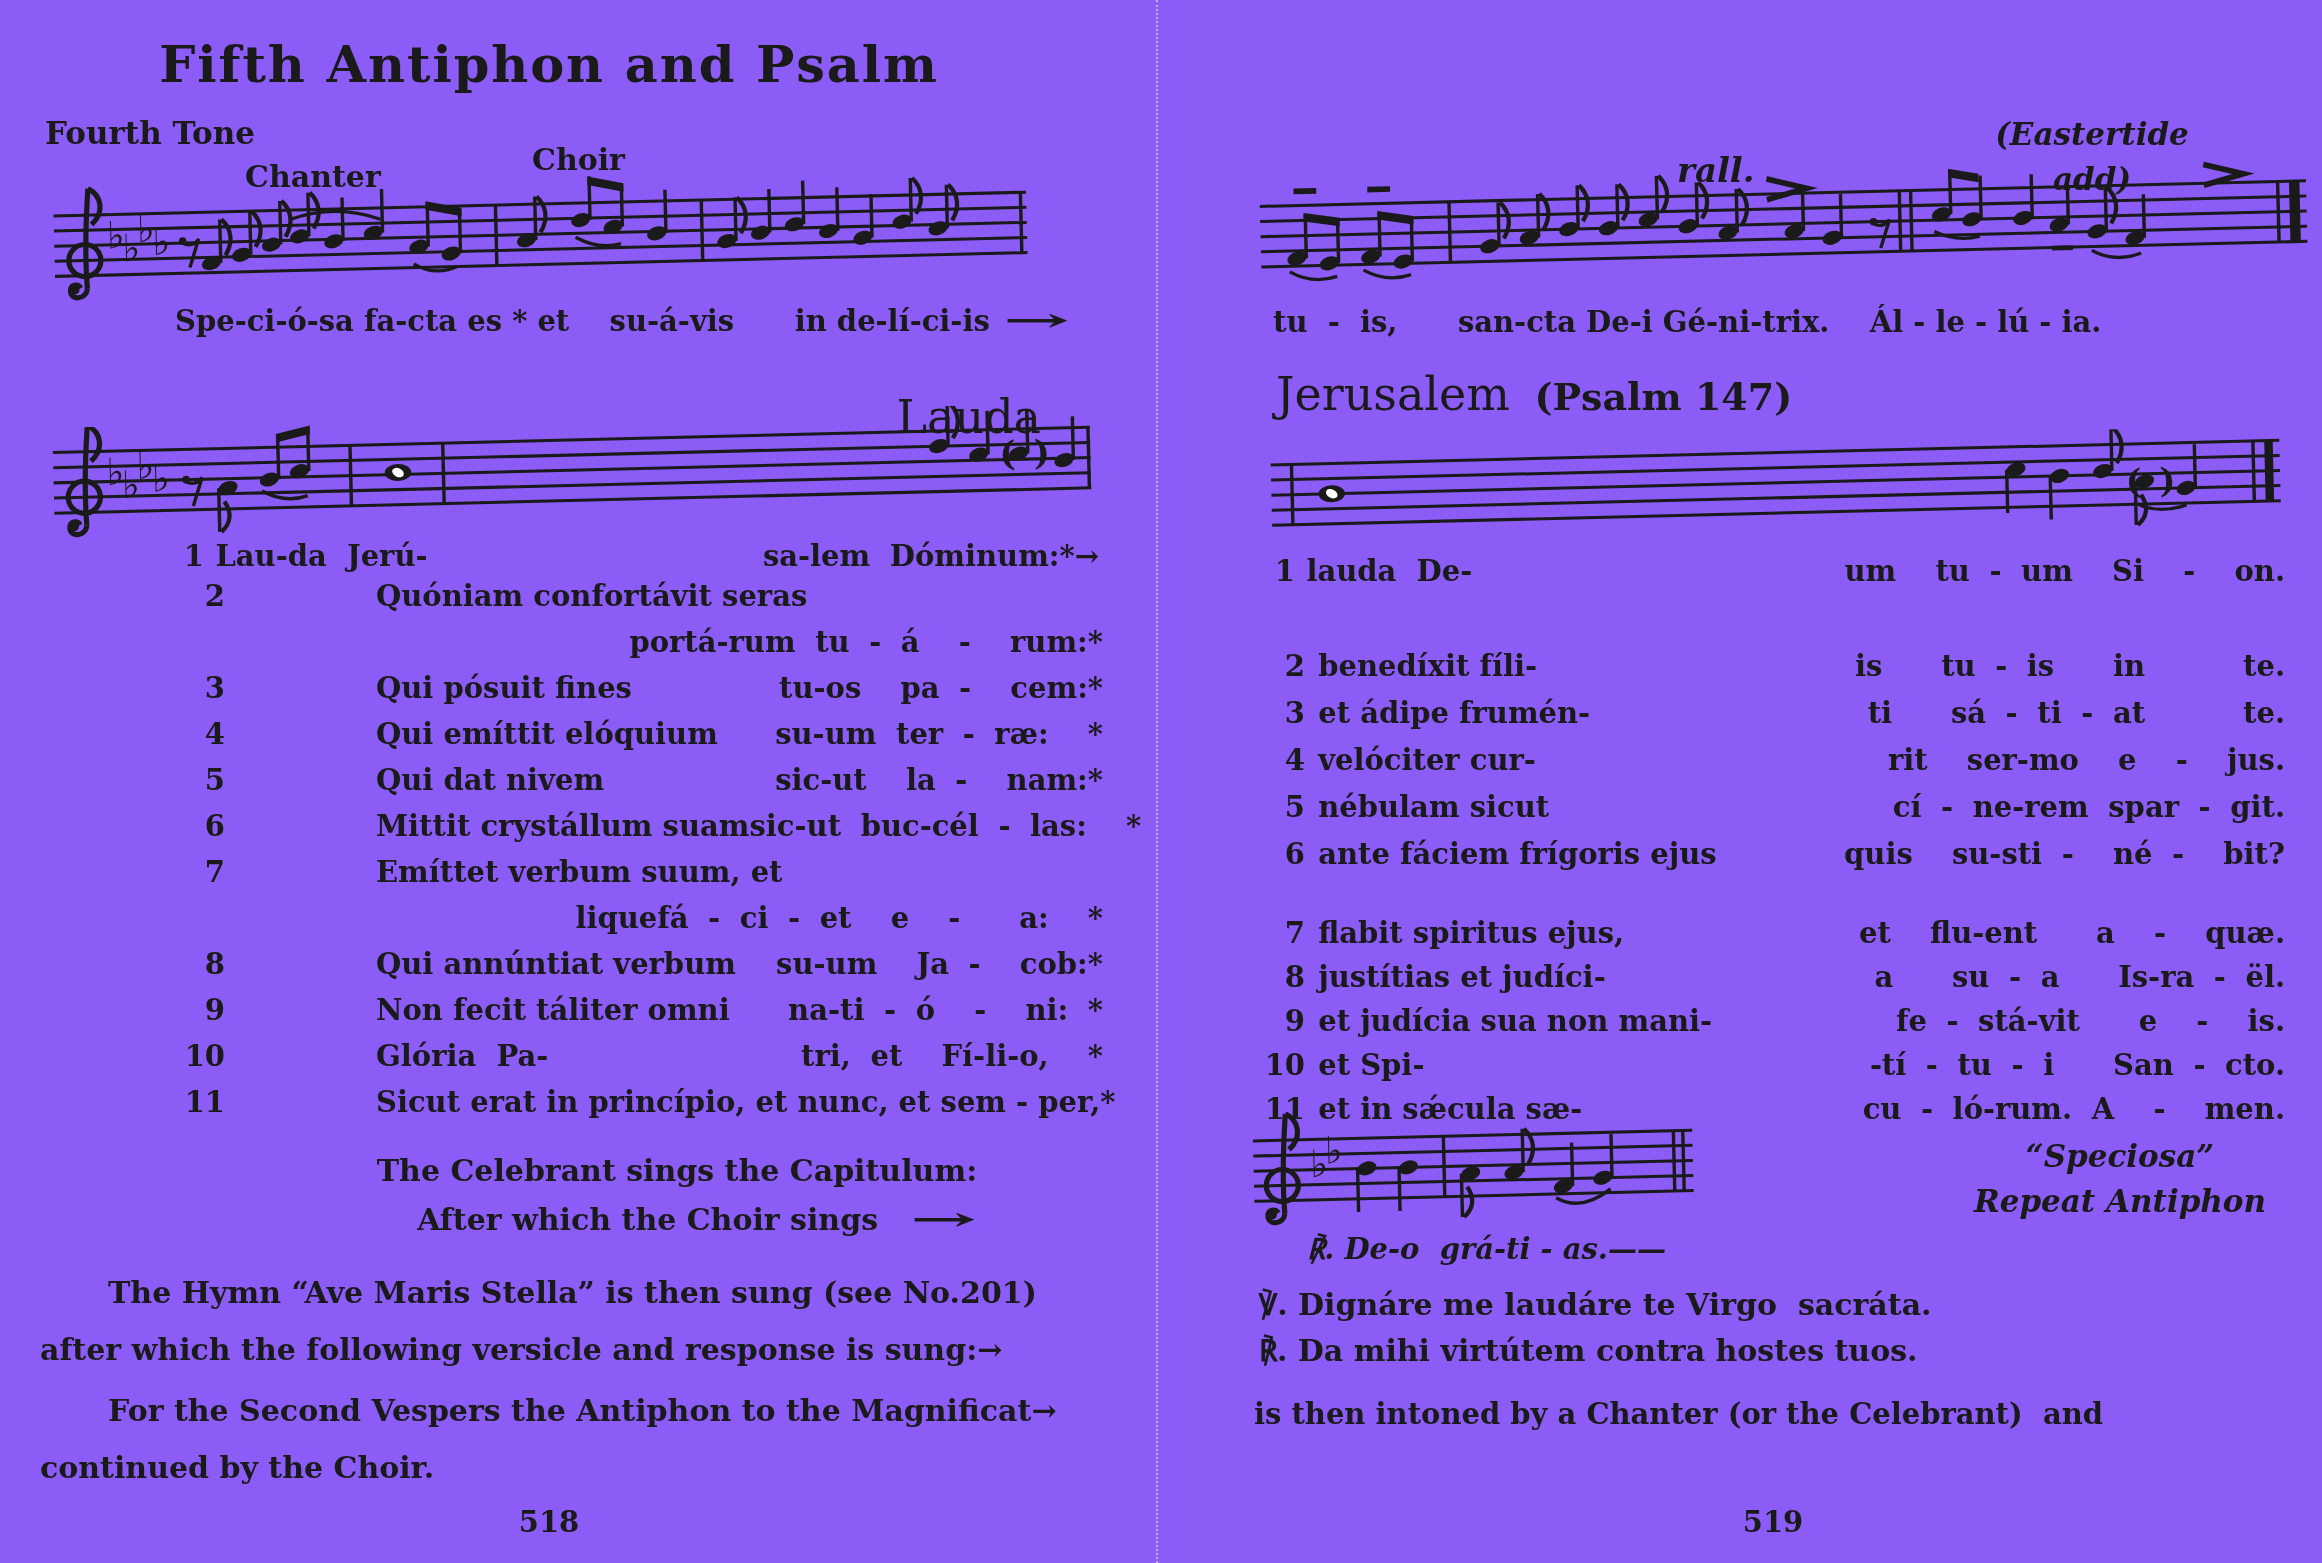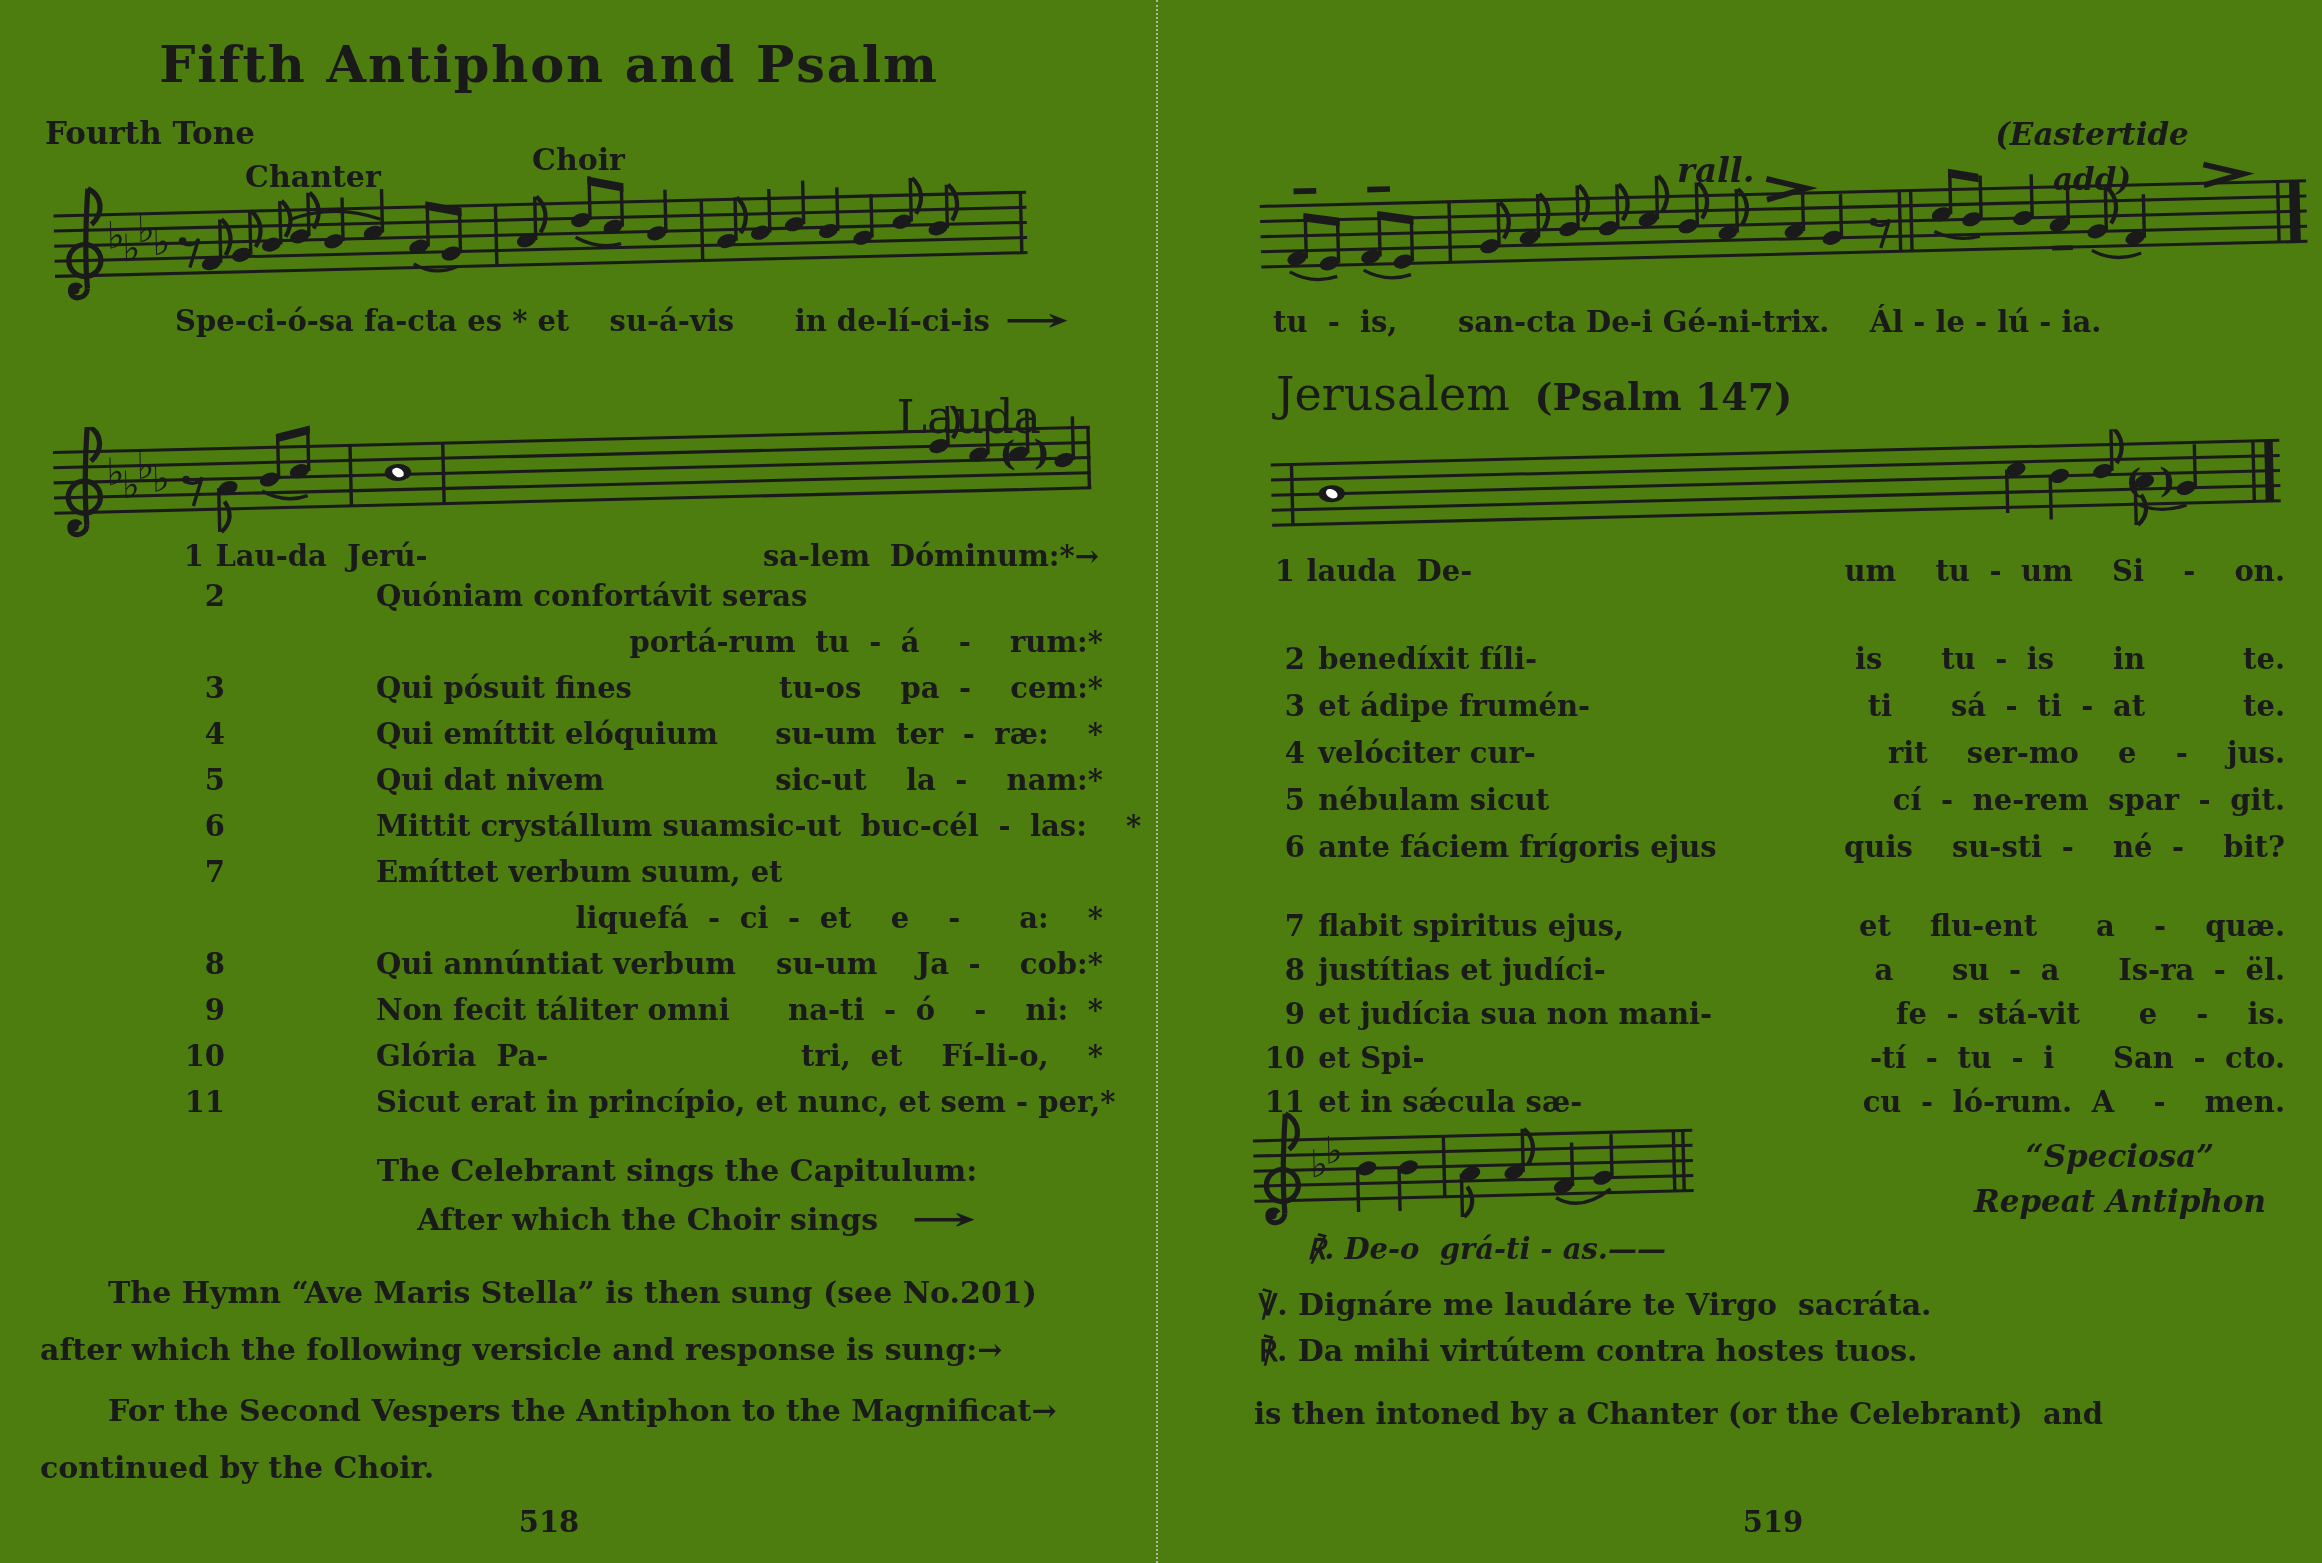--- a/index.html
+++ b/index.html
@@ -1,35 +1,35 @@
 <!DOCTYPE html>
 <html style="font-size:15px"><head>
 <meta charset="utf-8">
 <style>
   html,body{margin:0;padding:0;background:#ffffff;}
-  .canvas{position:relative;width:2322px;height:1563px;background:#4d7c0f;overflow:hidden;
+  .canvas{position:relative;width:2322px;height:1563px;background:#8b5cf6;overflow:hidden;
           font-family:"DejaVu Serif", serif;color:#1a1a1a;}
   .abs{position:absolute;}
   .b{font-weight:bold;}
   .i{font-style:italic;}
   .title{font-size:51px;font-weight:bold;letter-spacing:1.9px;text-align:center;width:1098px;}
   .sublabel{font-size:31px;font-weight:bold;}
   .partlabel{font-size:30px;font-weight:bold;}
   .lyric{font-size:29px;font-weight:bold;white-space:pre;}
   .psalmhead{font-size:46px;font-weight:normal;margin-top:23px;}
   .psalmsub{font-size:38px;font-weight:bold;margin-left:24.6px;}
   .vrow{display:grid;align-items:baseline;font-size:29px;font-weight:bold;}
   .vnum{text-align:right;white-space:pre;}
   .vlead{white-space:pre;}
   .vfill{text-align:center;white-space:pre;word-spacing:79px;min-width:0;overflow:hidden;}
   .vtail{text-align:right;white-space:pre;word-spacing:9.5px;}
   .lrow{grid-template-columns:83px auto 1fr auto;height:46px;}
   .lrow .vlead{padding-left:151px;}
   .rrow{grid-template-columns:44px auto 1fr auto;}
-  .rrow .vlead{padding-left:13.2px;}
+  .rrow .vlead{padding-left:13.2px;margin-top:7px;}
   .rowsA .vrow{height:47px;}
   .rowsB .vrow{height:44px;}
   .v1row{grid-template-columns:32px auto 1fr auto;font-size:29px;}
   .v1row .vlead{padding-left:11.4px;}
   .rubric{font-size:30px;font-weight:bold;text-align:center;width:956px;padding-left:57px;}
   .para{font-size:30px;font-weight:bold;line-height:57px;width:1098px;}
   .indent{padding-left:68px;}
   .pagenum{font-size:29px;font-weight:bold;text-align:center;}
   .xarr{display:inline-block;transform:scaleX(2.5);transform-origin:left center;font-weight:bold;}
   .staffw{position:absolute;transform:rotate(-1.4deg);transform-origin:left center;}

